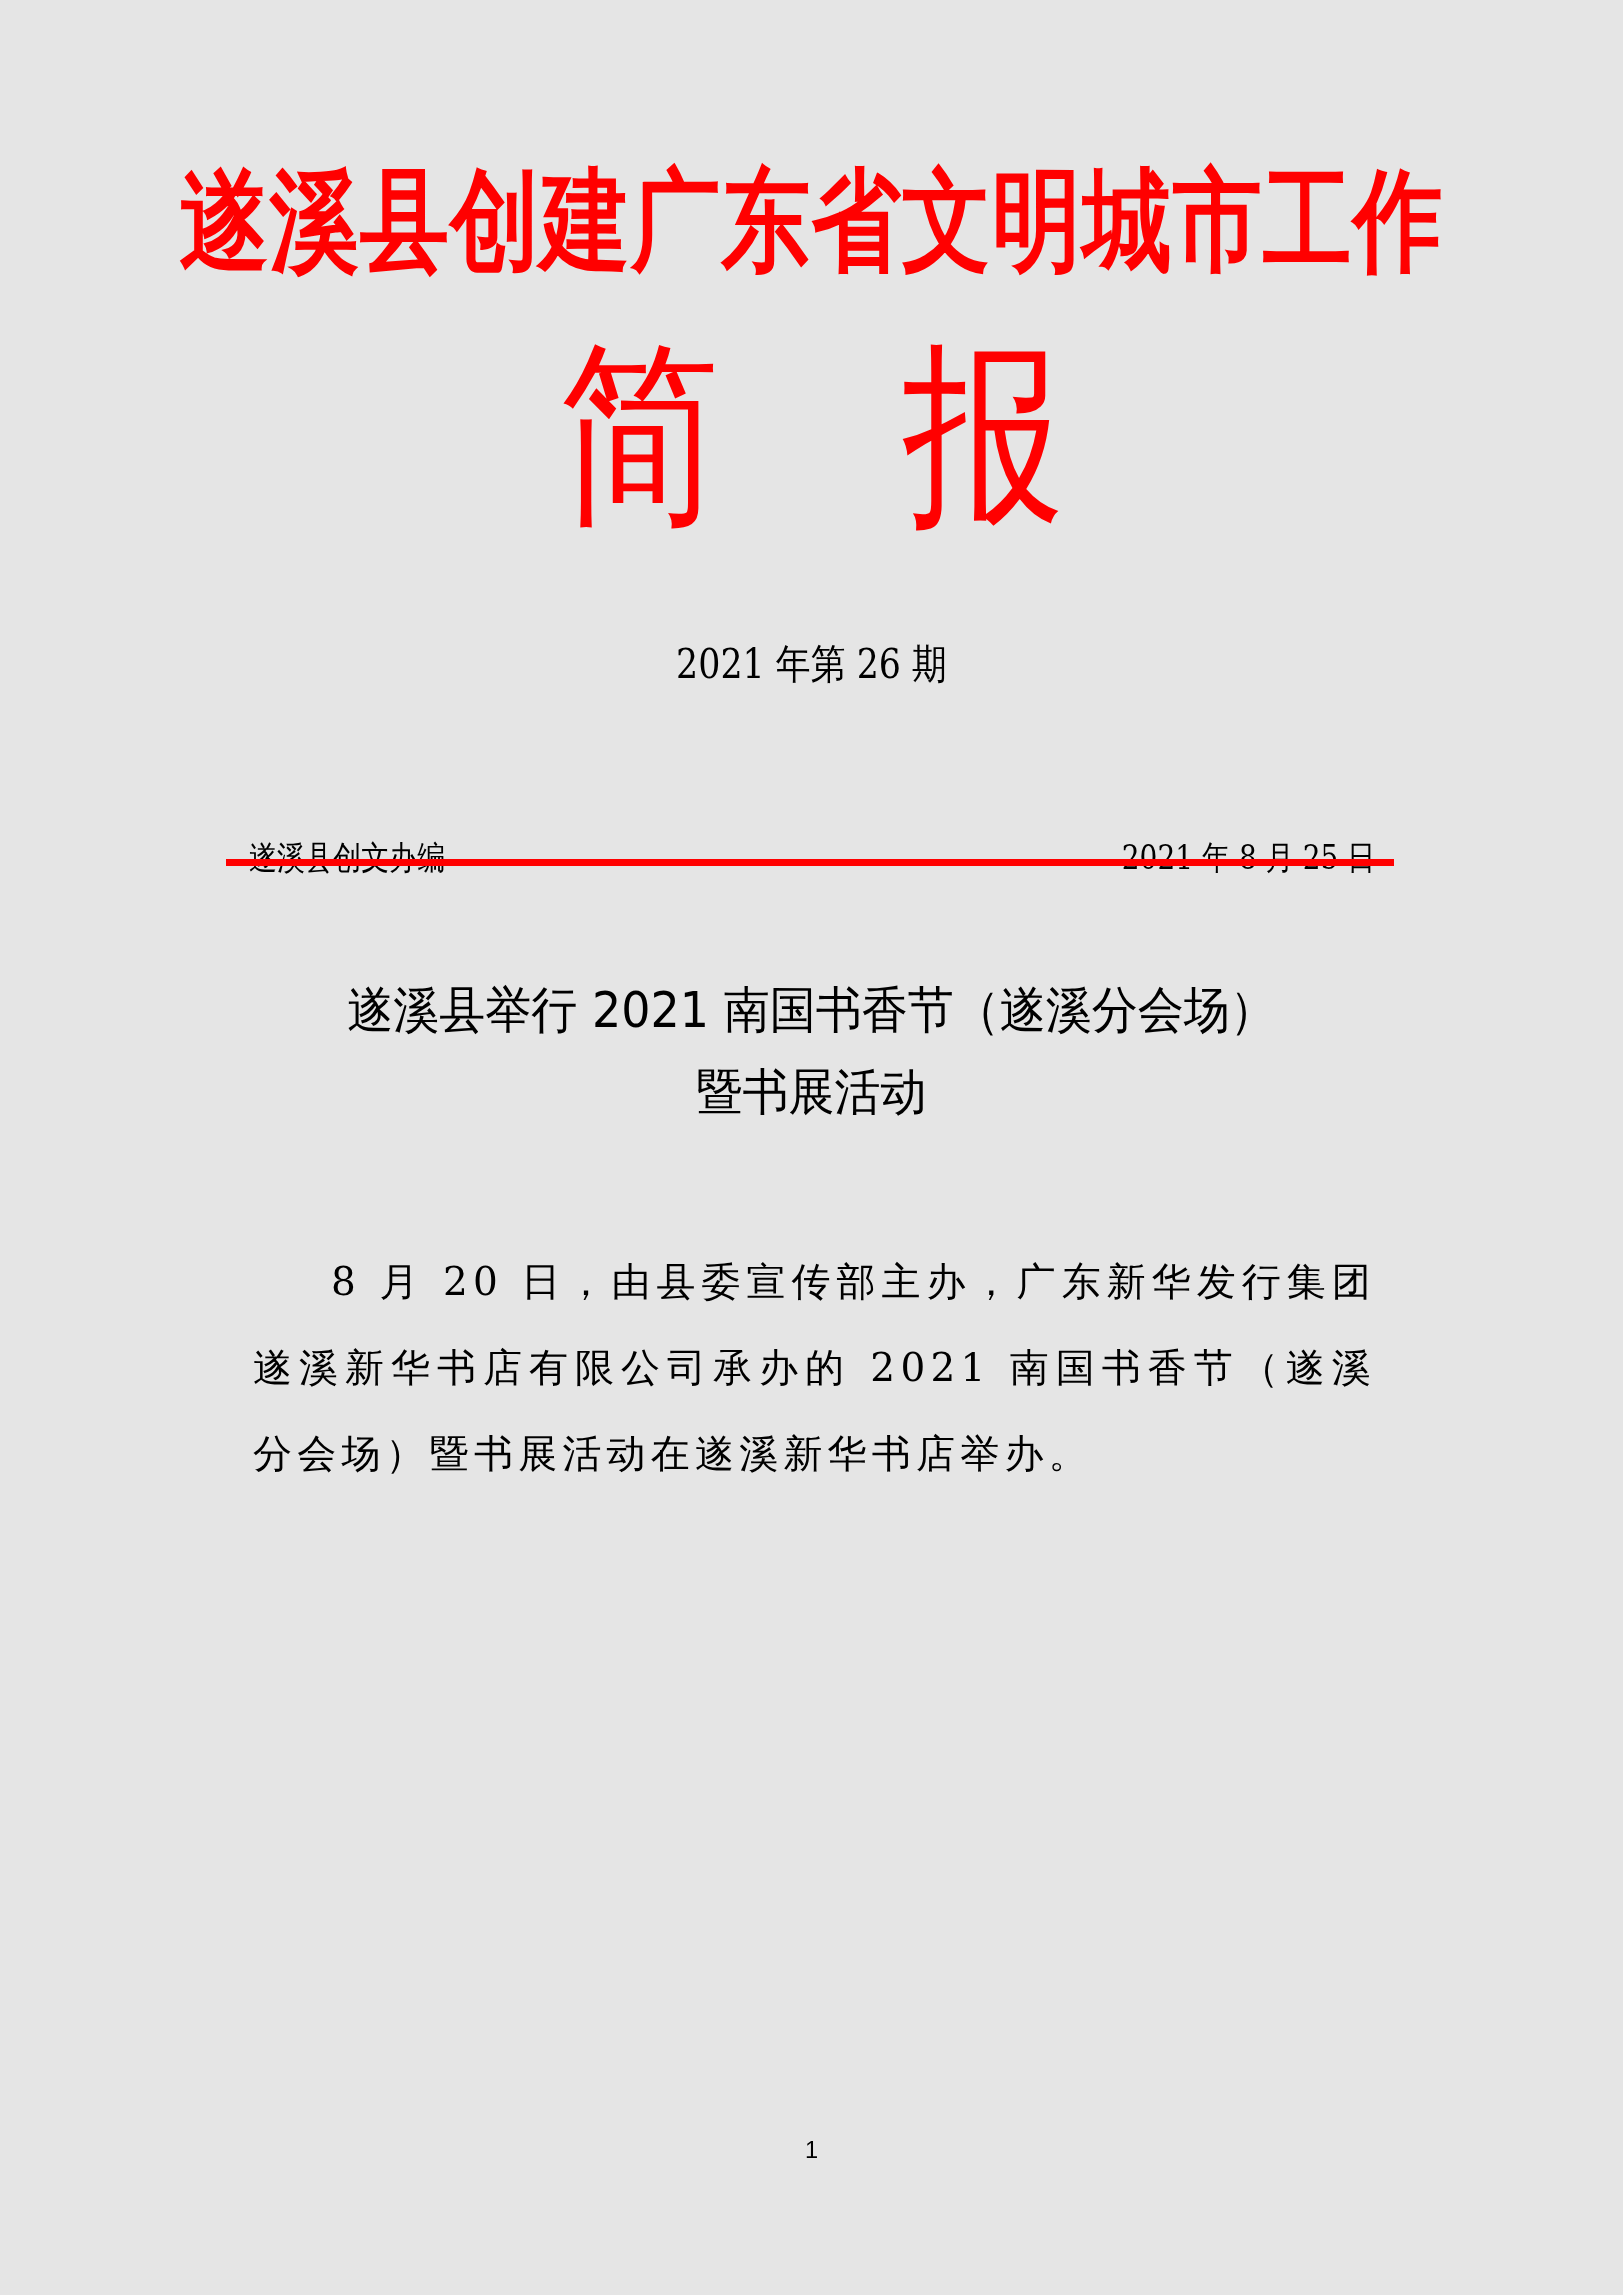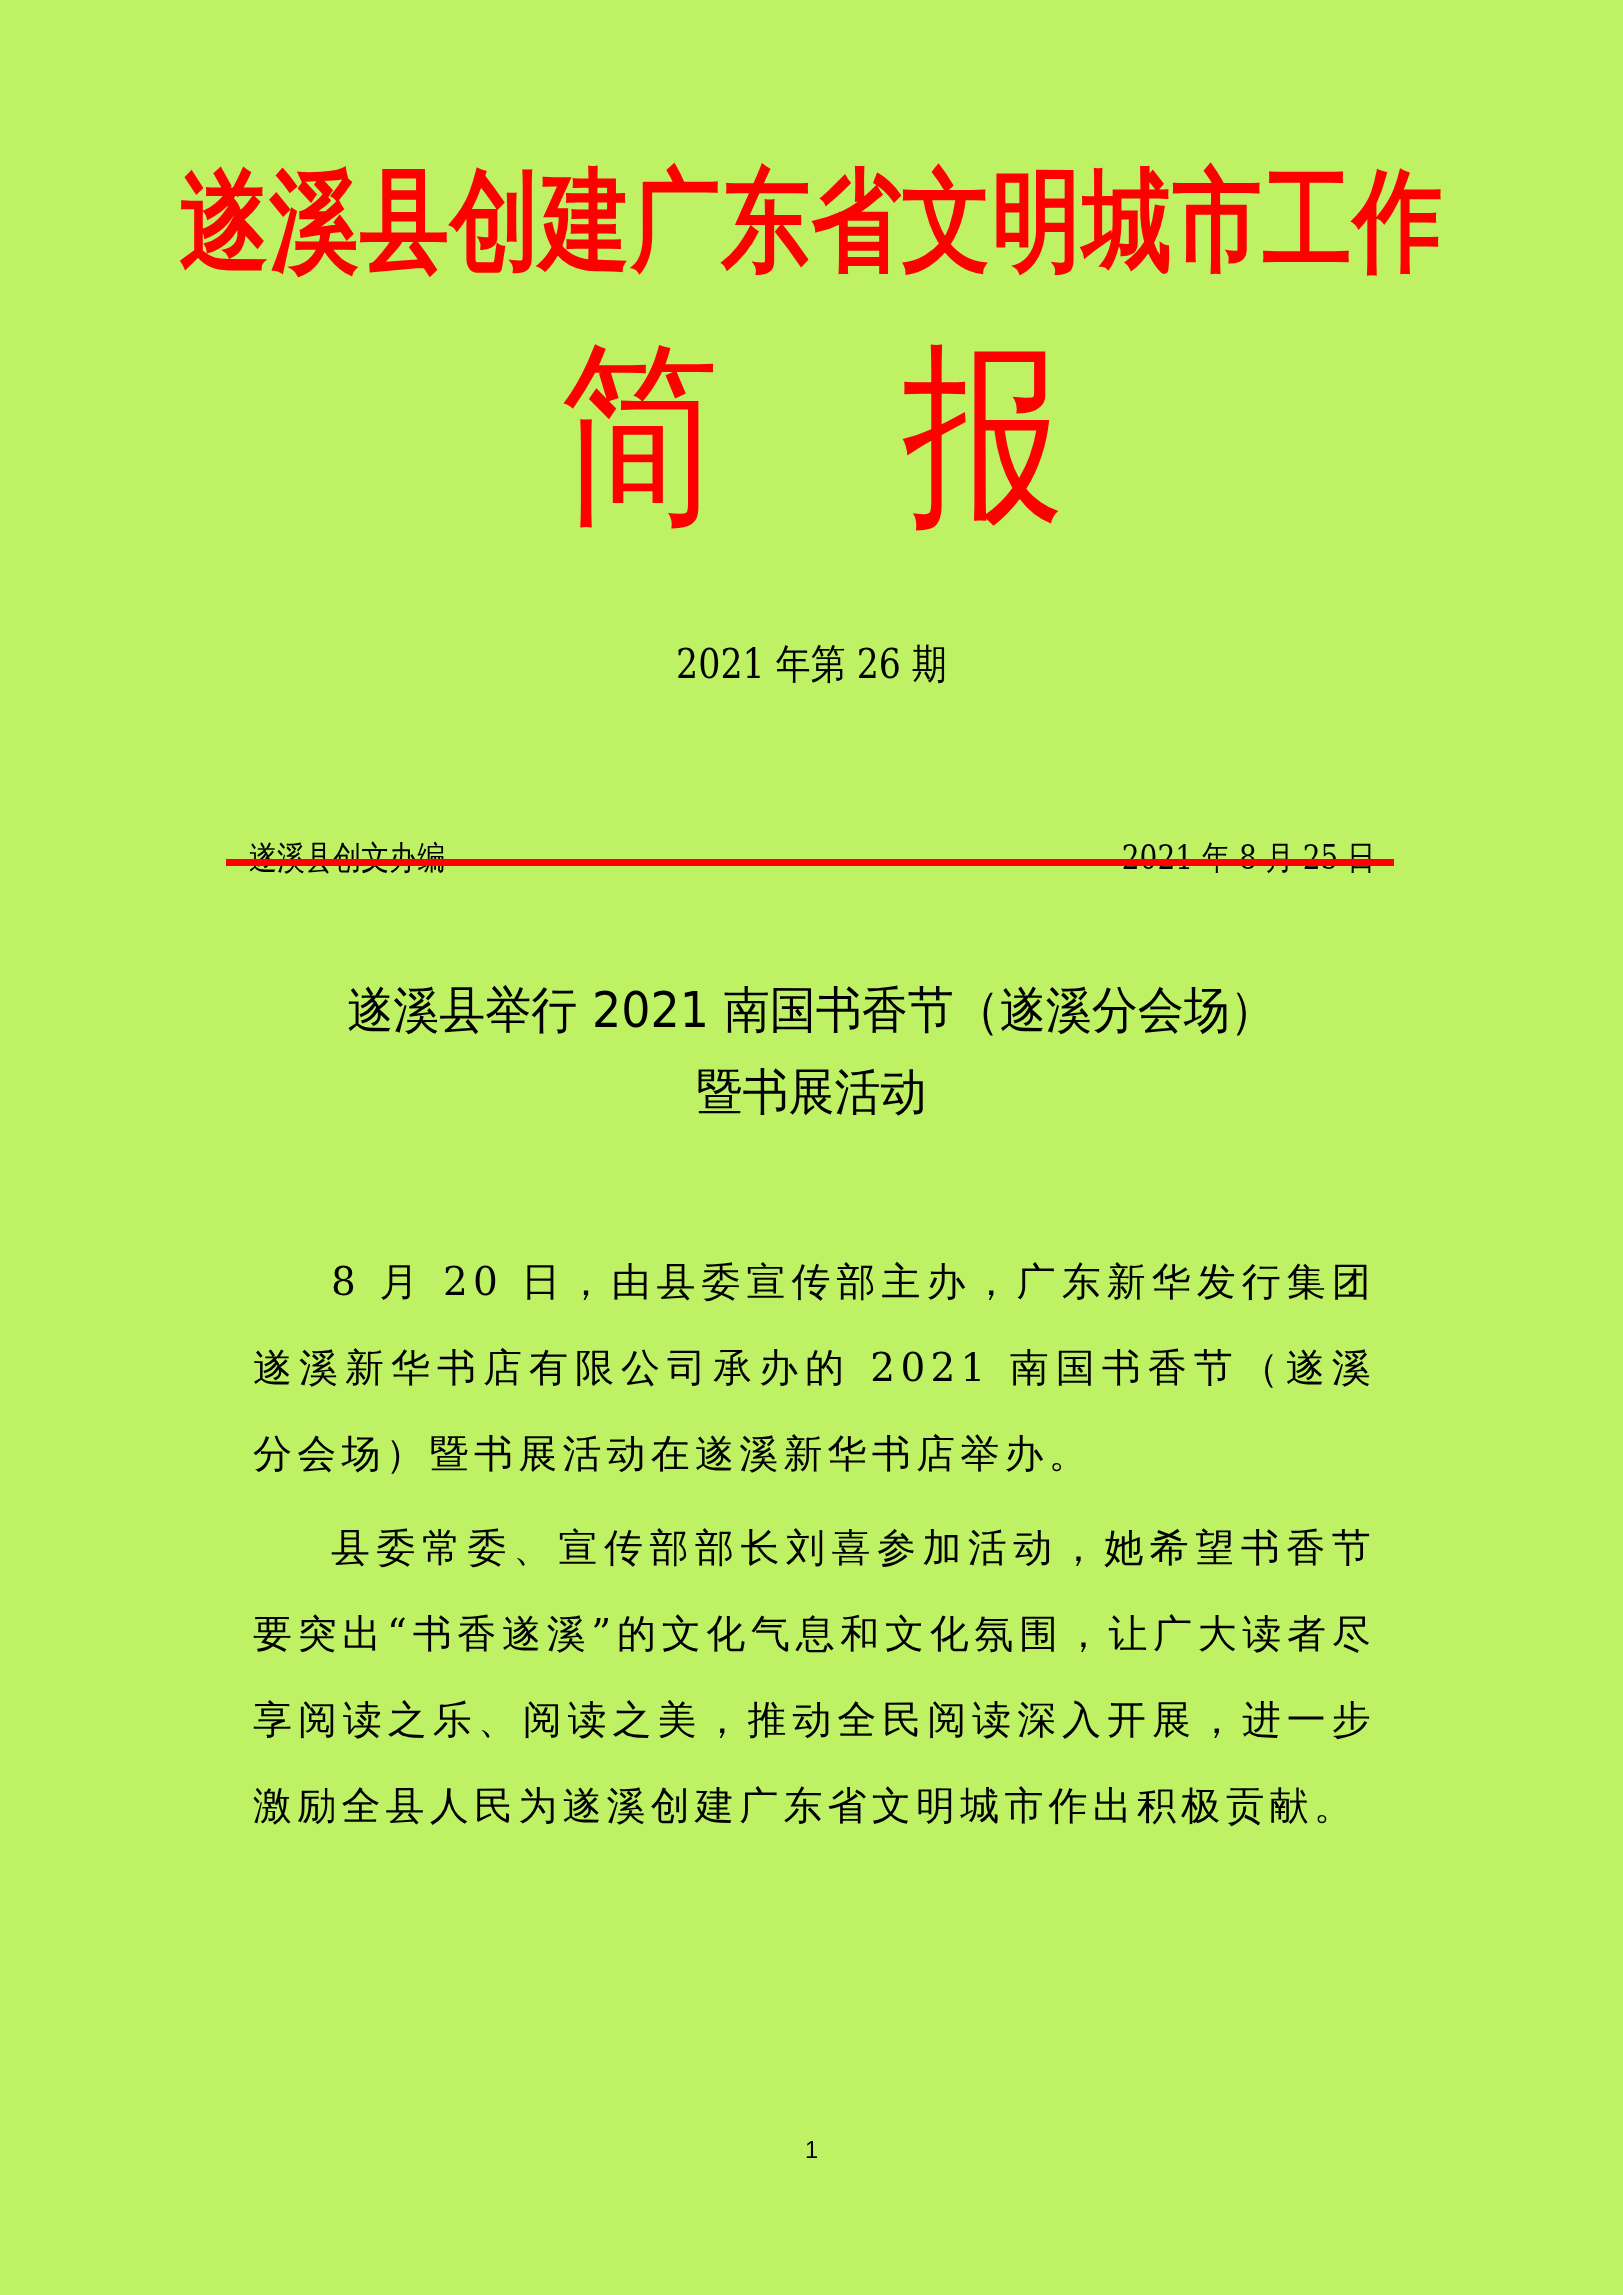--- a/index.html
+++ b/index.html
@@ -1,17 +1,17 @@
 <!DOCTYPE html>
 <html style="font-size:10.5px"><head>
   <meta charset="utf-8">
   <style>
     html, body { margin: 0; padding: 0; background: #ffffff; }
     body { width: 1623px; height: 2295px; position: relative; overflow: hidden; }
-    .page { position: absolute; left: 0; top: 0; width: 1623px; height: 2295px; background: #bef264; }
+    .page { position: absolute; left: 0; top: 0; width: 1623px; height: 2295px; background: #e5e5e5; }
     .masthead {
       position: absolute; left: 0; width: 1623px; top: 151px; text-align: center;
       color: #ff0000; font-family: "DejaVu Sans", sans-serif; font-weight: bold;
       font-size: 89px; line-height: 111px; letter-spacing: 1.3px;
       transform: scaleY(1.25); transform-origin: center top;
     }
     .briefing {
       position: absolute; left: 0; width: 1623px; top: 331px; text-align: center;
       color: #ff0000; font-family: "DejaVu Serif", serif; font-size: 196px; line-height: 209px;
       transform: scaleX(0.82); transform-origin: center top;
@@ -65,19 +65,18 @@
 
   <div class="rule"></div>
 
   <div class="headline">
     <div>遂溪县举行 2021 南国书香节（遂溪分会场）</div>
     <div>暨书展活动</div>
   </div>
 
   <div class="body">
     <p class="para">8 月 20 日，由县委宣传部主办，广东新华发行集团遂溪新华书店有限公司承办的 2021 南国书香节（遂溪分会场）暨书展活动在遂溪新华书店举办。</p>
-    <p class="para">县委常委、宣传部部长刘喜参加活动，她希望书香节要突出“书香遂溪”的文化气息和文化氛围，让广大读者尽享阅读之乐、阅读之美，推动全民阅读深入开展，进一步激励全县人民为遂溪创建广东省文明城市作出积极贡献。</p>
   </div>
 
   <div class="page-num">1</div>
 
 </div>
 
 
 </body></html>

